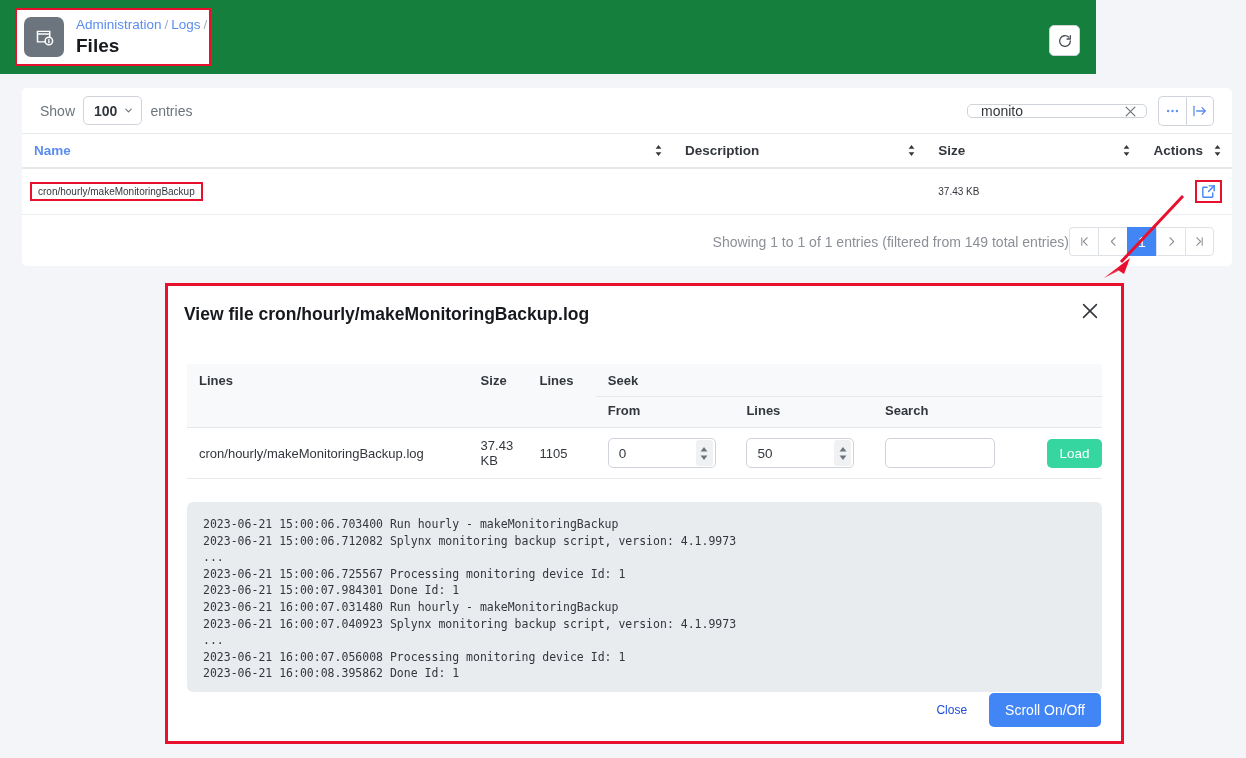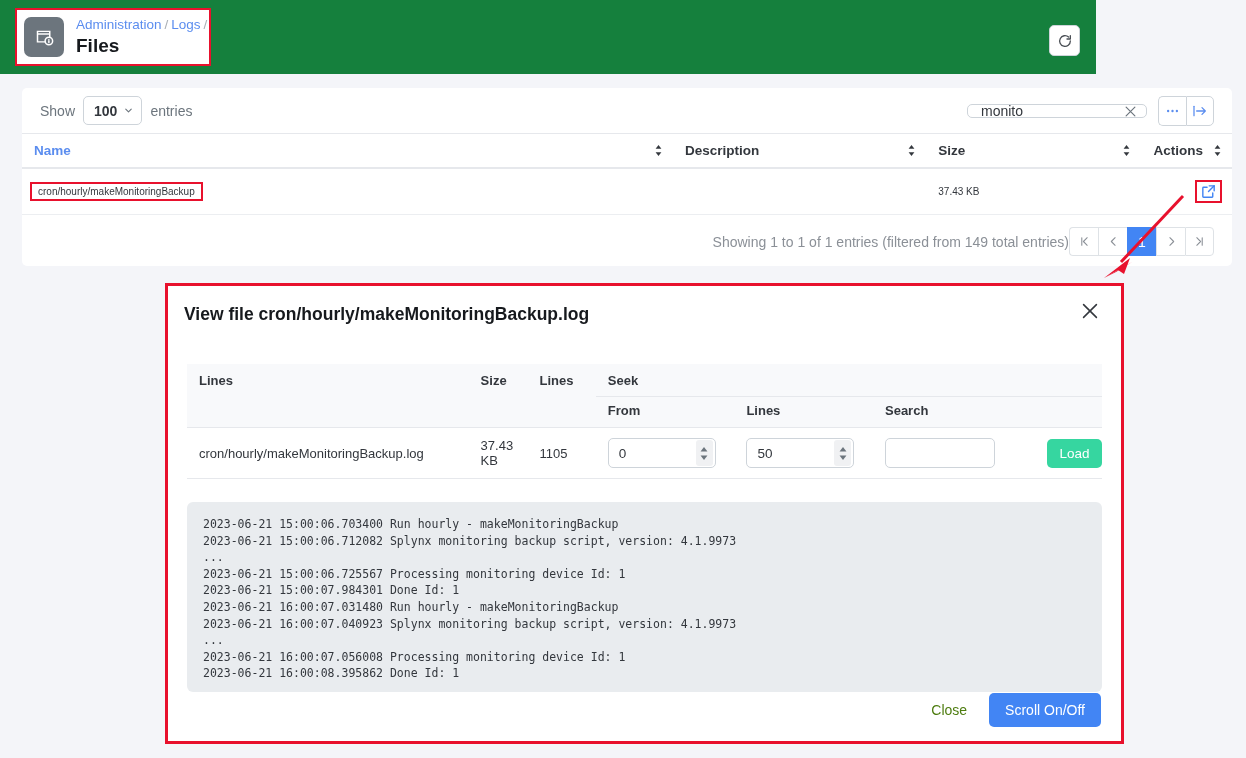--- a/index.html
+++ b/index.html
@@ -320,22 +320,22 @@
   }
 
   .modal-foot {
     position: absolute;
     right: 20px; bottom: 14px;
     display: flex;
     align-items: center;
     gap: 14px;
   }
   .close-link {
-    color: #4d7c0f;
-    font-size: 14px;
+    color: #1d4ed8;
+    font-size: 12px;
     padding: 6px 8px;
     cursor: pointer;
   }
   .scroll-btn {
     background: #4285f4;
     color: #fff;
     border: 0;
     border-radius: 5px;
     padding: 9px 16px;
     font-size: 14px;

